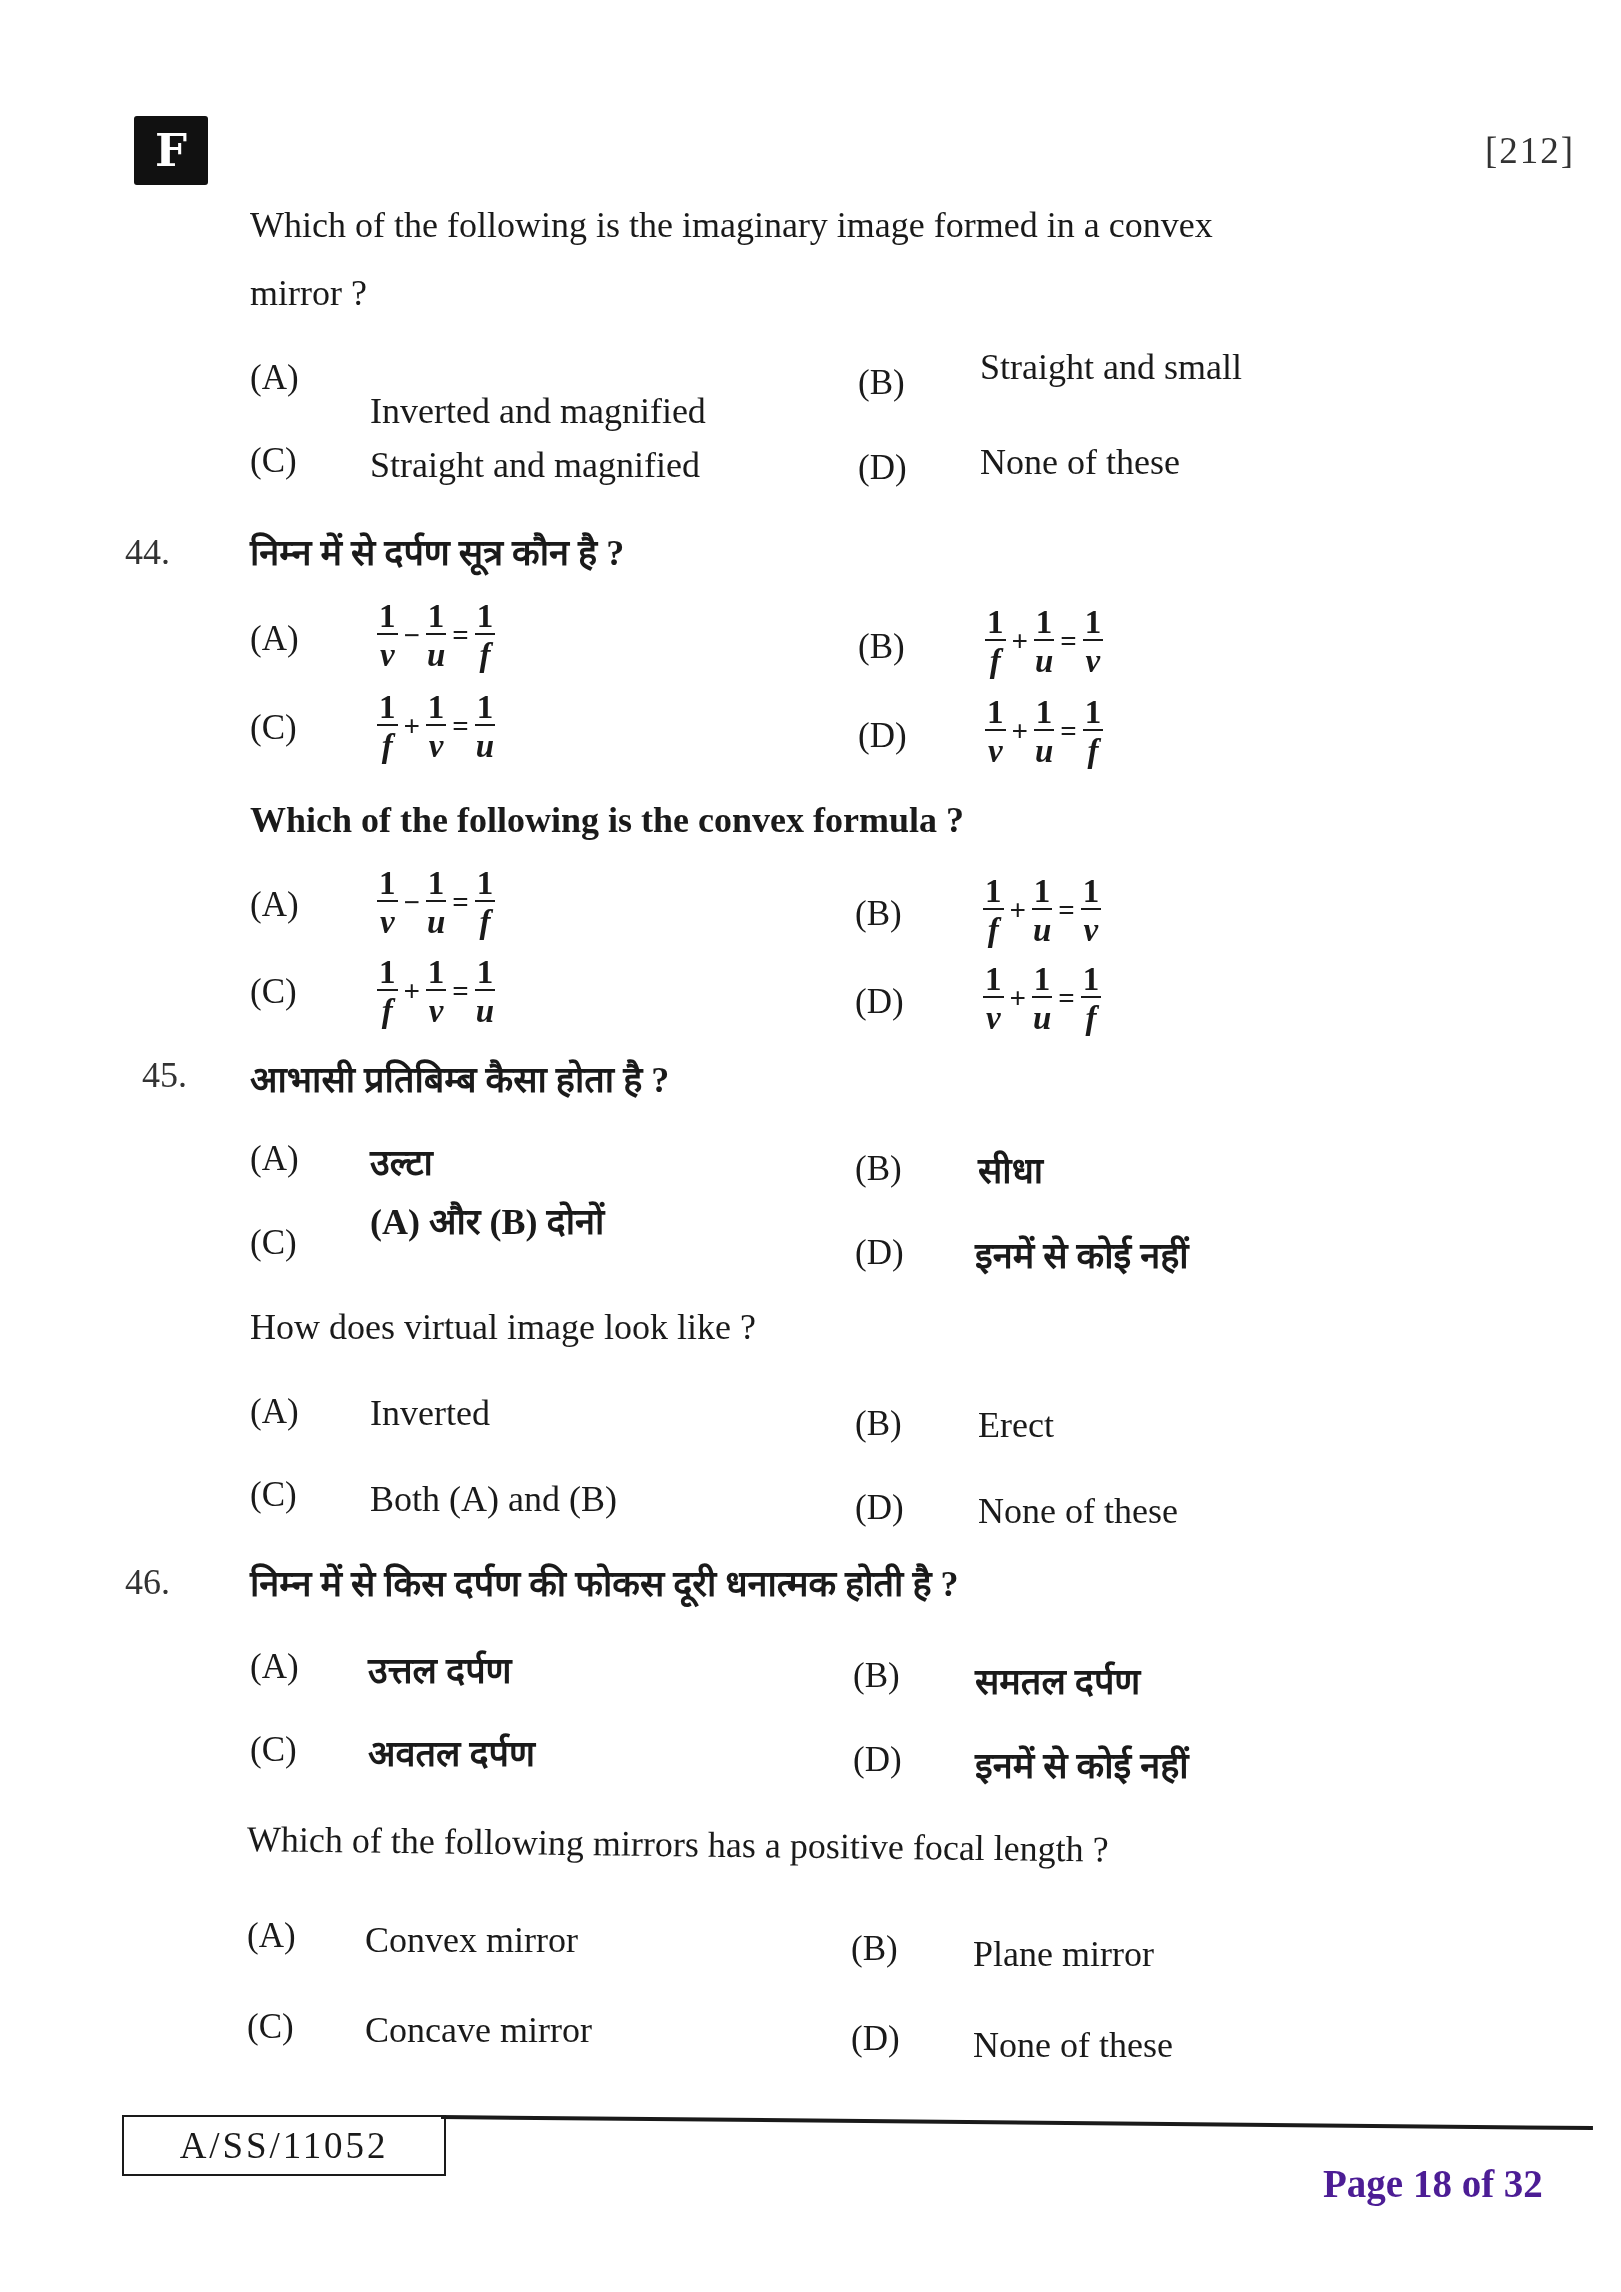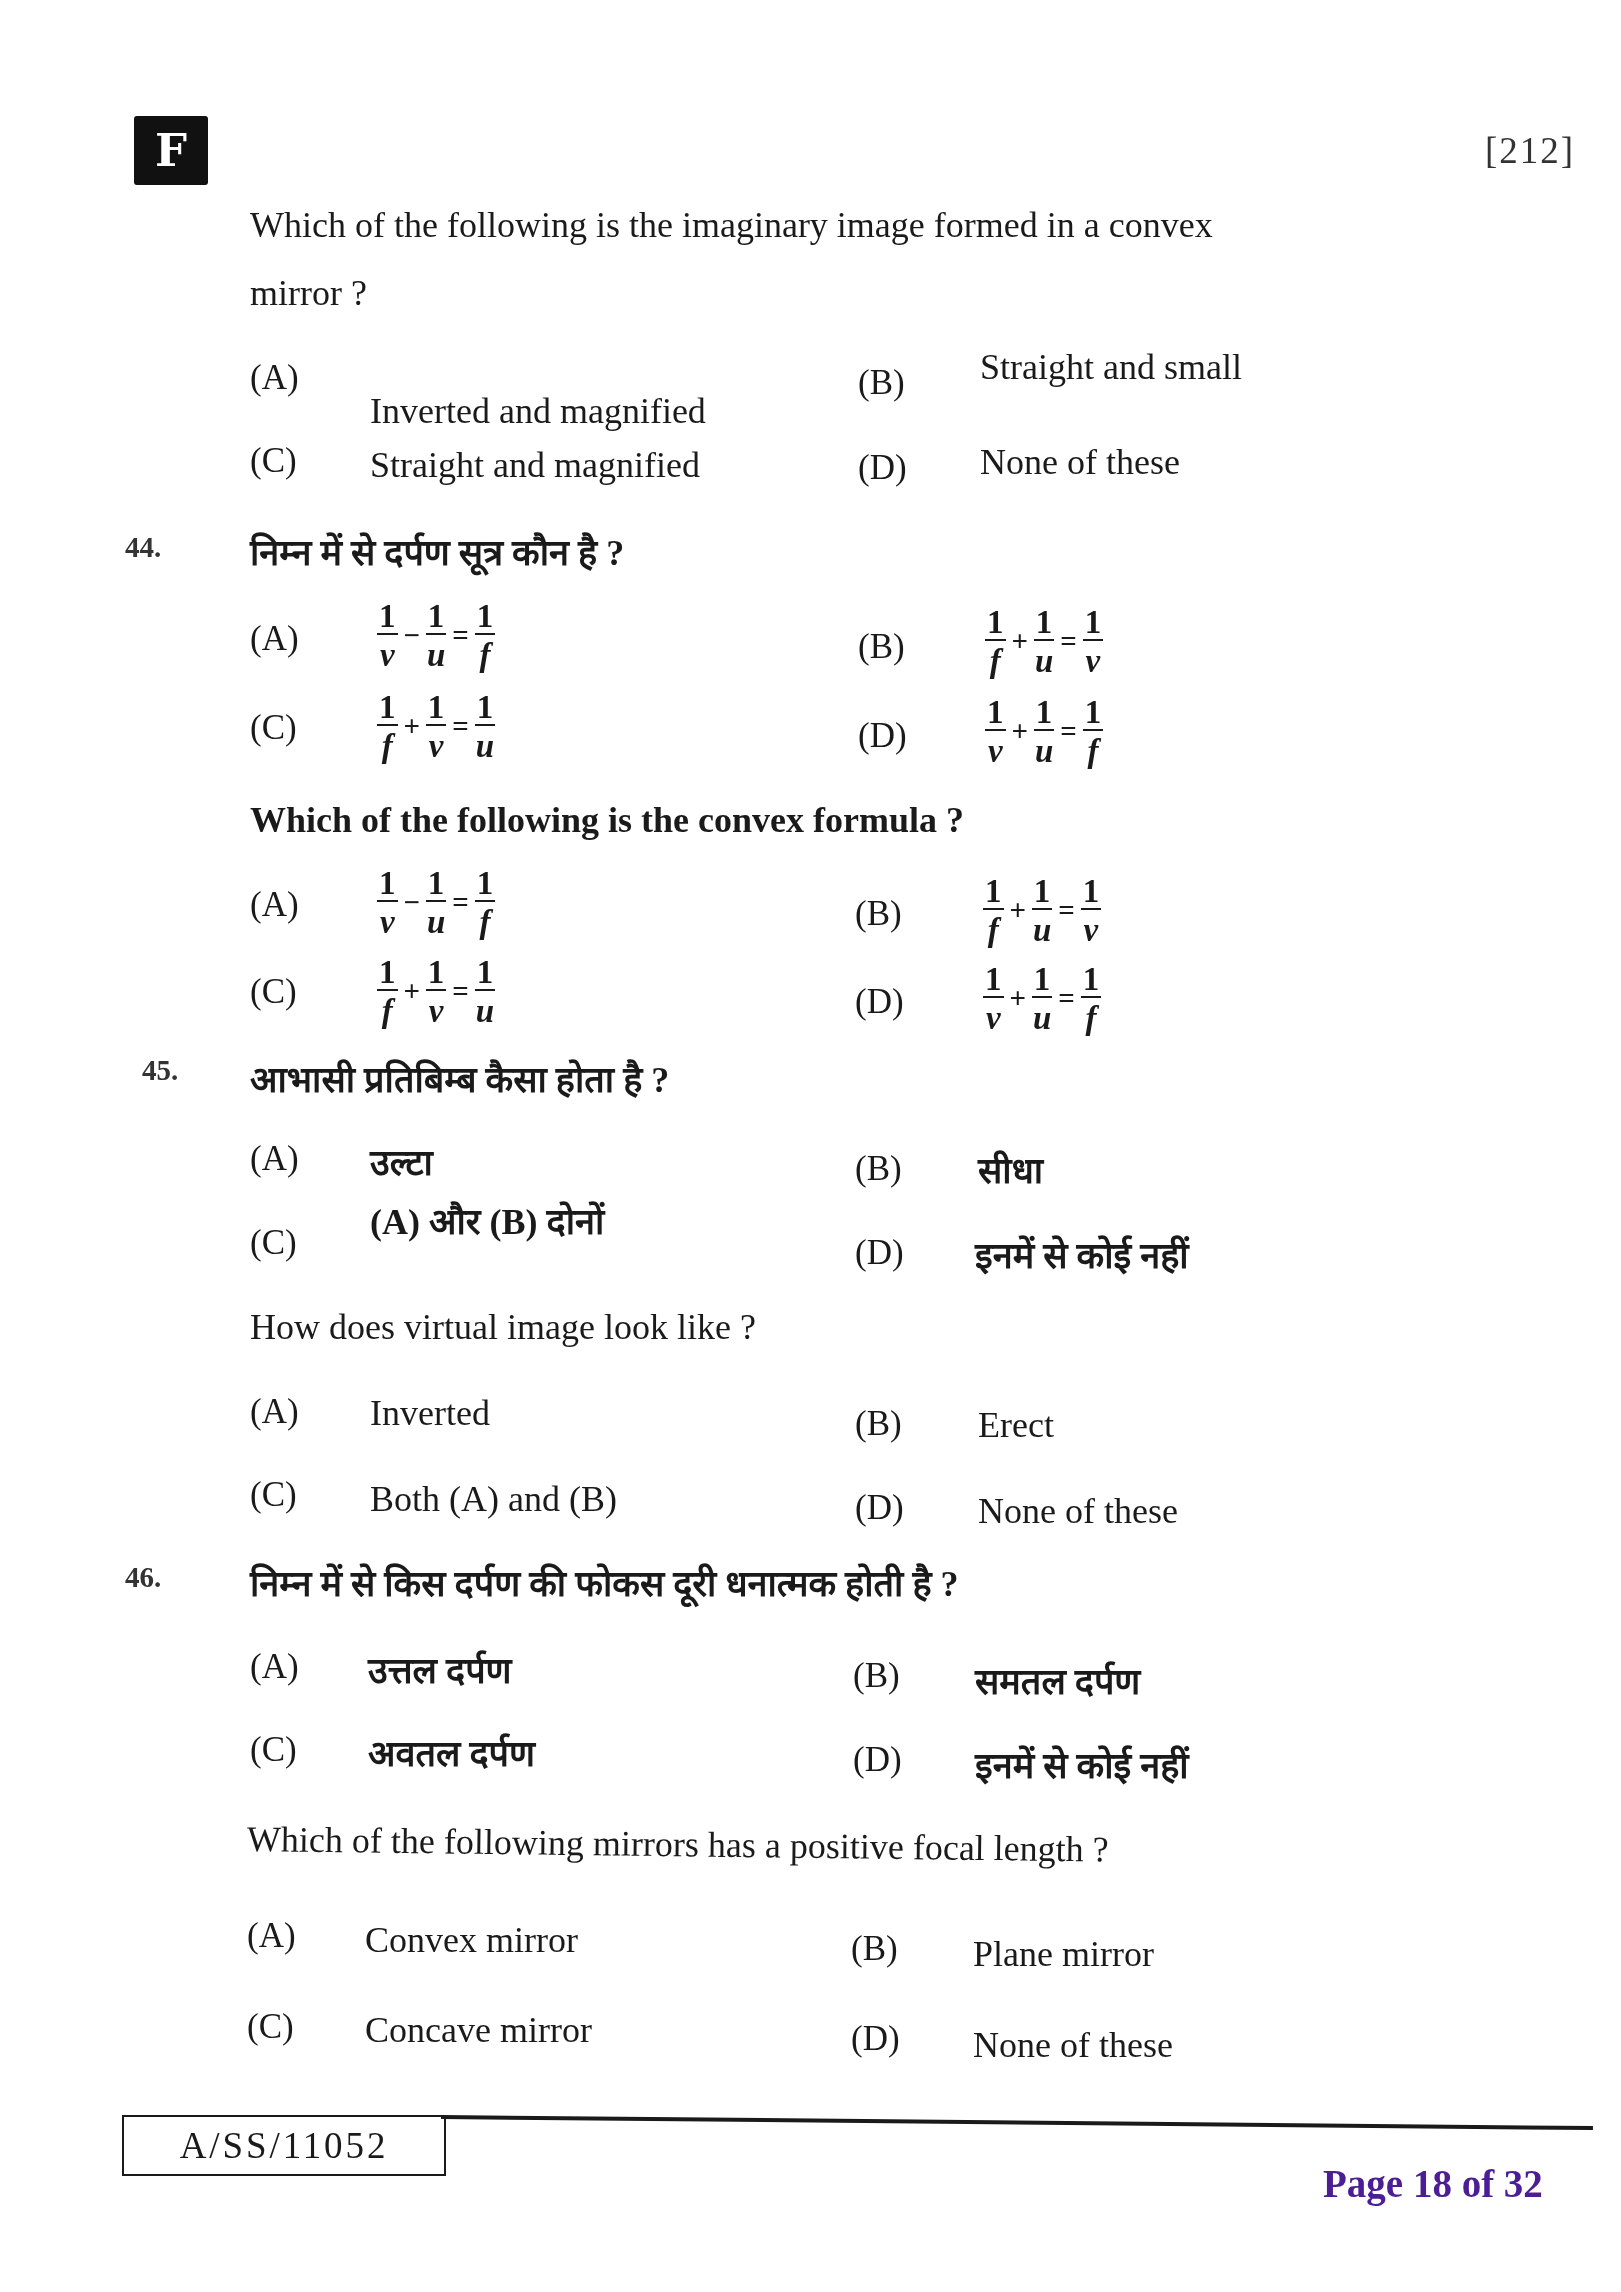--- a/index.html
+++ b/index.html
@@ -5,21 +5,21 @@
   html, body { margin:0; padding:0; background:#ffffff; }
   body { width:1621px; height:2293px; position:relative; overflow:hidden;
          font-family:"Liberation Serif","DejaVu Serif",serif; color:#1a1a1a; }
   .abs { position:absolute; white-space:nowrap; }
   .setbox { left:134px; top:116px; width:74px; height:69px; background:#111; color:#fff;
             font-family:"DejaVu Serif",serif; font-weight:bold; font-size:45px;
             display:flex; align-items:center; justify-content:center; border-radius:2.9px; }
   .pgcode { left:1485px; top:129px; font-size:37px; letter-spacing:2px; color:#333; }
   .q { font-size:36px; }
   .qb { font-size:36px; font-weight:bold; }
-  .num { font-size:29px; color:#333;font-weight:bold; }
+  .num { font-size:36px; color:#333; }
   .opt { font-size:36px; }
   .lbl { font-size:35px; }
   .frac { display:inline-flex; flex-direction:column; align-items:center; vertical-align:middle; font-size:33px; line-height:1; }
   .frac .n { padding:0 2px; border-bottom:2.9px solid #1a1a1a; font-weight:bold; }
   .frac .d { font-style:italic; padding-top:3.9px; font-weight:bold; }
   .eq { display:inline-flex; align-items:center; gap:5.9px; font-size:31px; font-weight:bold; }
   .op { font-size:29px; }
   .codebox { left:122px; top:2115px; width:320px; height:57px; border:2.9px solid #1a1a1a;
              font-size:37px; display:flex; align-items:center; justify-content:center; letter-spacing:2.9px; }
   .rule { left:441px; top:2115px; width:1152px; height:3.9px; background:#1a1a1a; transform:rotate(0.55deg); transform-origin:left; }

